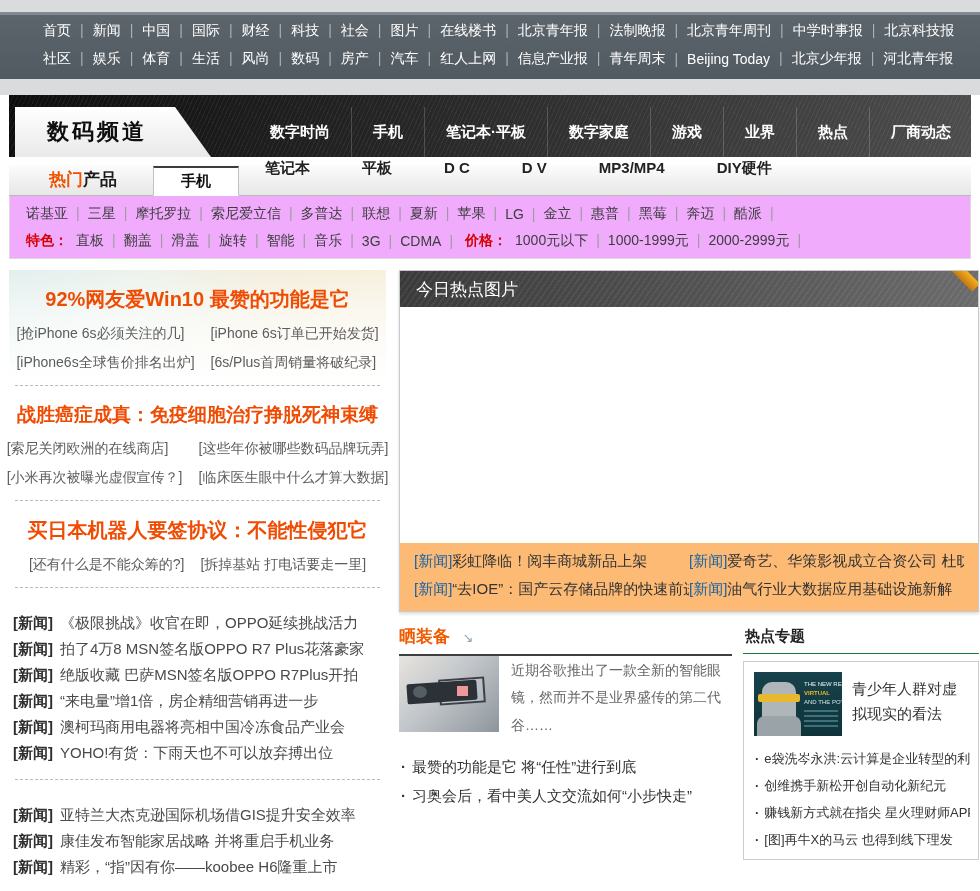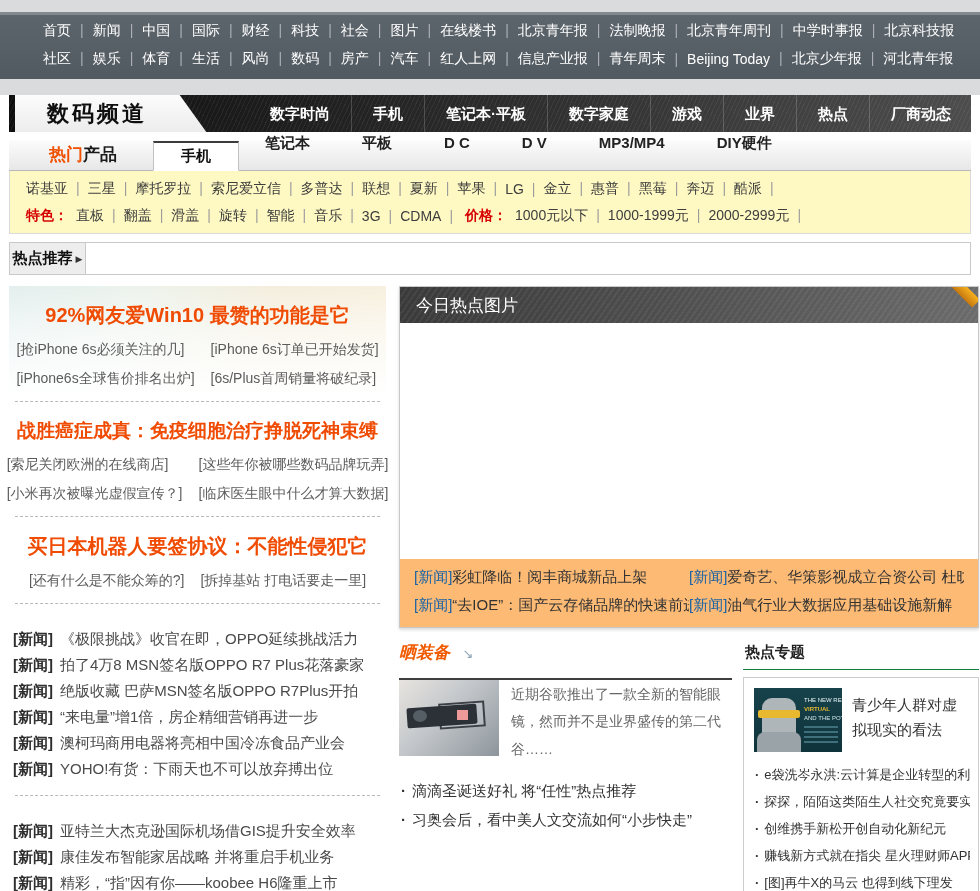--- a/index.html
+++ b/index.html
@@ -16,21 +16,21 @@
   .topnav { background:#58606a; background:linear-gradient(#5d656c,#525a61); border-top:3px solid #83898e; padding:2px 0 6px 10px; }
   .nav-row { display:flex; align-items:center; height:28px; padding-left:33px; font-size:14px; color:#fff; white-space:nowrap; }
   .nav-row li { cursor:pointer; }
   .nav-row li + li::before { content:"|"; color:#aab0b5; margin:0 9px; font-weight:normal; }
   .gap-strip { height:16px; background:#d9dbdc; }
 
   .content { padding:0 9px; }
 
   
   .channel-header {
-    height:37px; display:flex; align-items:center; position:relative; overflow:hidden;
+    height:62px; display:flex; align-items:flex-end; position:relative; overflow:hidden;
     background:
       repeating-linear-gradient(115deg, rgba(255,255,255,.06) 0 1px, rgba(255,255,255,0) 1px 4px),
       linear-gradient(100deg,#0d0d0d 0%,#222 35%,#4d4d4d 100%);
   }
   .channel-tab {
     width:196px; height:50px; margin-left:6px; flex:none;
     background:linear-gradient(#ffffff,#e9e9e9);
     clip-path:polygon(0 0, 160px 0, 196px 100%, 0 100%);
     display:flex; align-items:center; padding-left:32px;
     font-size:22px; font-weight:bold; color:#0f0f0f; letter-spacing:3px;
@@ -51,21 +51,21 @@
   .subnav-label .prod { color:#1a1a1a; }
   .tab-active {
     margin-left:36px; margin-bottom:-1px; height:30px; line-height:26px; padding:0 27px;
     background:#fff; border:1px solid #c2c2c2; border-top:2px solid #3c3c3c; border-bottom:1px solid #fff;
     font-size:15px; font-weight:bold; color:#111; cursor:pointer;
   }
   .subnav-tabs { display:flex; line-height:30px; }
   .subnav-tabs li { margin:12px 26px; font-size:15px; font-weight:bold; color:#222; cursor:pointer; white-space:nowrap; }
 
   
-  .brands-box { border:1px solid #dadada; border-top:none; background:#fef9c3; padding:9px 16px 8px; font-size:14px; color:#3d3d3d; }
+  .brands-box { border:1px solid #dadada; border-top:none; background:#f0abfc; padding:9px 16px 8px; font-size:14px; color:#3d3d3d; }
   .inline-list { display:flex; flex-wrap:wrap; align-items:center; }
   .inline-list li { cursor:pointer; white-space:nowrap; }
   .inline-list li::after { content:"|"; color:#9c9c9c; margin:0 8px; }
   .brand-row2 { display:flex; align-items:center; margin-top:9px; }
   .red-label { color:#d60000; font-weight:bold; margin-right:8px; white-space:nowrap; }
   .red-label.second { margin-left:4px; }
 
   
   .hotrec { margin-top:8px; border:1px solid #c9c9c9; height:33px; display:flex; }
   .hotrec-label {
@@ -111,21 +111,21 @@
     transform:rotate(45deg); transform-origin:60% 0;
   }
   .panel-body { height:236px; background:#fff; }
   .panel-links { display:grid; grid-template-columns:1fr 1fr; padding:9px 14px 12px; row-gap:9px; font-size:15px; color:#333; }
   .panel-links li { white-space:nowrap; overflow:hidden; cursor:pointer; }
   .blue-tag { color:#1b63a5; }
 
   
   .bottom-row { display:flex; margin-top:13px; }
   .gear { width:333px; flex:none; }
-  .gear-header { border-bottom:2px solid #3f3f3f; padding-bottom:14px;font-style:italic; }
+  .gear-header { border-bottom:2px solid #3f3f3f; padding-bottom:6px; }
   .gear-header .title { font-size:17px; font-weight:bold; color:#f05a00; cursor:pointer; }
   .gear-header .arrow-ic { font-size:13px; color:#8fa6b8; margin-left:8px; }
   .gear-title { color:#1c6fb0; font-weight:bold; font-size:16px; margin:15px 0 11px; cursor:pointer; }
   .gear-article { display:flex; }
   .gear-thumb {
     width:100px; height:76px; flex:none; margin-right:12px; position:relative; overflow:hidden; cursor:pointer;
     background:linear-gradient(135deg,#e8e4df 0%,#c2c6ca 45%,#8d959c 100%);
   }
   .gt-device { position:absolute; left:8px; top:26px; width:70px; height:20px; background:#2b3136; transform:rotate(-4deg); border-radius:2px; }
   .gt-lens { position:absolute; left:14px; top:30px; width:14px; height:12px; background:#555e64; border-radius:50%; }
@@ -268,27 +268,20 @@
       <span class="red-label second">价格：</span>
       <ul class="inline-list">
 
       <li>1000元以下</li>
           <li>1000-1999元</li>
           <li>2000-2999元</li>
         </ul>
     </div>
   </div>
 
-  <div class="hotrec">
-    <div class="hotrec-label">
-      <span>热点推荐</span>
-      <span class="arrow">▶</span>
-    </div>
-    <div class="hotrec-body"></div>
-  </div>
 
   <div class="main">
 
     <div class="left-col">
 
       <h2 class="headline">92%网友爱Win10 最赞的功能是它</h2>
       <ul class="bracket-links">
 
       <li>[抢iPhone 6s必须关注的几]</li>
           <li>[iPhone 6s订单已开始发货]</li>
@@ -403,21 +396,21 @@
             <div class="gear-thumb">
               <div class="gt-prism"></div>
               <div class="gt-device"></div>
               <div class="gt-lens"></div>
               <div class="gt-screen"></div>
             </div>
             <div class="gear-summary">近期谷歌推出了一款全新的智能眼镜，然而并不是业界盛传的第二代谷……</div>
           </div>
           <ul class="bullet-list">
 
-          <li>滴滴圣诞送好礼 将“任性”热点推荐</li>
+          <li>最赞的功能是它 将“任性”进行到底</li>
               <li>习奥会后，看中美人文交流如何“小步快走”</li>
             </ul>
         </div>
 
         <div class="topic">
           <div class="topic-header">热点专题</div>
           <div class="topic-box">
             <div class="topic-feature">
               <div class="topic-thumb">
                 <div class="tt-head"></div>
@@ -426,21 +419,20 @@
                 <div class="tt-text l1">THE NEW RE</div>
                 <div class="tt-text l2">VIRTUAL</div>
                 <div class="tt-text l3">AND THE POTENTI</div>
                 <div class="tt-lines"></div>
               </div>
               <div class="topic-title">青少年人群对虚拟现实的看法</div>
             </div>
             <ul class="topic-bullets">
 
             <li>e袋洗岑永洪:云计算是企业转型的利</li>
-                <li>探探，陌陌这类陌生人社交究竟要实</li>
                 <li>创维携手新松开创自动化新纪元</li>
                 <li>赚钱新方式就在指尖 星火理财师APP</li>
                 <li>[图]再牛X的马云 也得到线下理发</li>
               </ul>
           </div>
         </div>
 
       </div>
     </div>
   </div>

